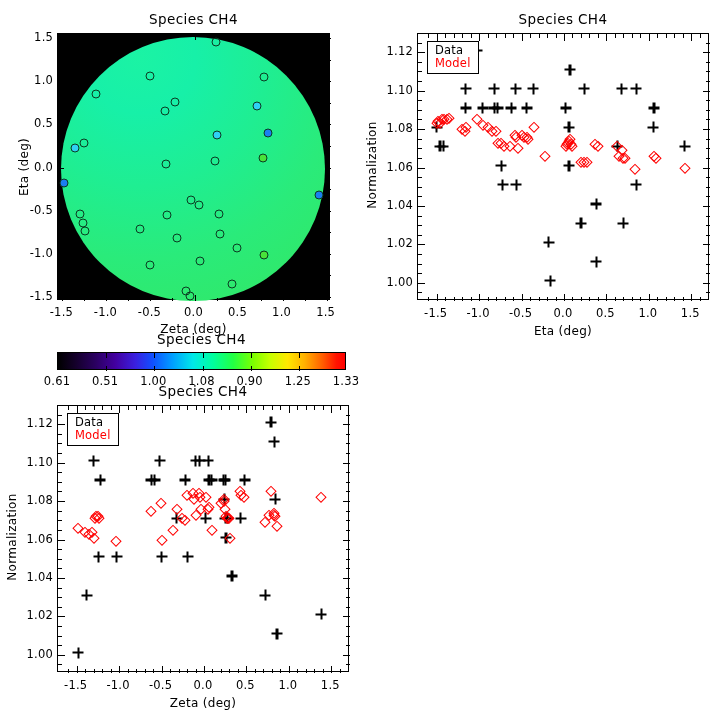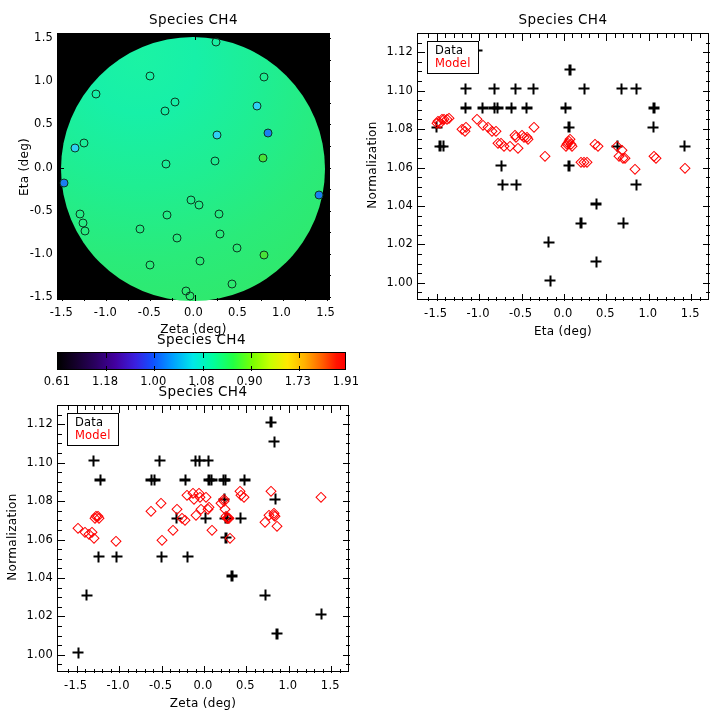--- a/index.html
+++ b/index.html
@@ -730,20 +730,20 @@
         <div class="cbar-tick" style="left: 96.3333px; top: 0px; height: 5px;"></div>
         <div class="cbar-tick" style="left: 96.3333px; top: 13px; height: 5px;"></div>
         <div class="cbar-tick" style="left: 144.5px; top: 0px; height: 5px;"></div>
         <div class="cbar-tick" style="left: 144.5px; top: 13px; height: 5px;"></div>
         <div class="cbar-tick" style="left: 192.667px; top: 0px; height: 5px;"></div>
         <div class="cbar-tick" style="left: 192.667px; top: 13px; height: 5px;"></div>
         <div class="cbar-tick" style="left: 240.833px; top: 0px; height: 5px;"></div>
         <div class="cbar-tick" style="left: 240.833px; top: 13px; height: 5px;"></div>
       </div>
       <div class="ticklabel tl-x" style="left: 57px; top: 374px;">0.61</div>
-      <div class="ticklabel tl-x" style="left: 105.167px; top: 374px;">1.18</div>
+      <div class="ticklabel tl-x" style="left: 105.167px; top: 374px;">0.51</div>
       <div class="ticklabel tl-x" style="left: 153.333px; top: 374px;">1.00</div>
       <div class="ticklabel tl-x" style="left: 201.5px; top: 374px;">1.08</div>
       <div class="ticklabel tl-x" style="left: 249.667px; top: 374px;">0.90</div>
-      <div class="ticklabel tl-x" style="left: 297.833px; top: 374px;">1.73</div>
-      <div class="ticklabel tl-x" style="left: 346px; top: 374px;">1.91</div>
+      <div class="ticklabel tl-x" style="left: 297.833px; top: 374px;">1.25</div>
+      <div class="ticklabel tl-x" style="left: 346px; top: 374px;">1.33</div>
     </div>
   </div>
 
 </body></html>

